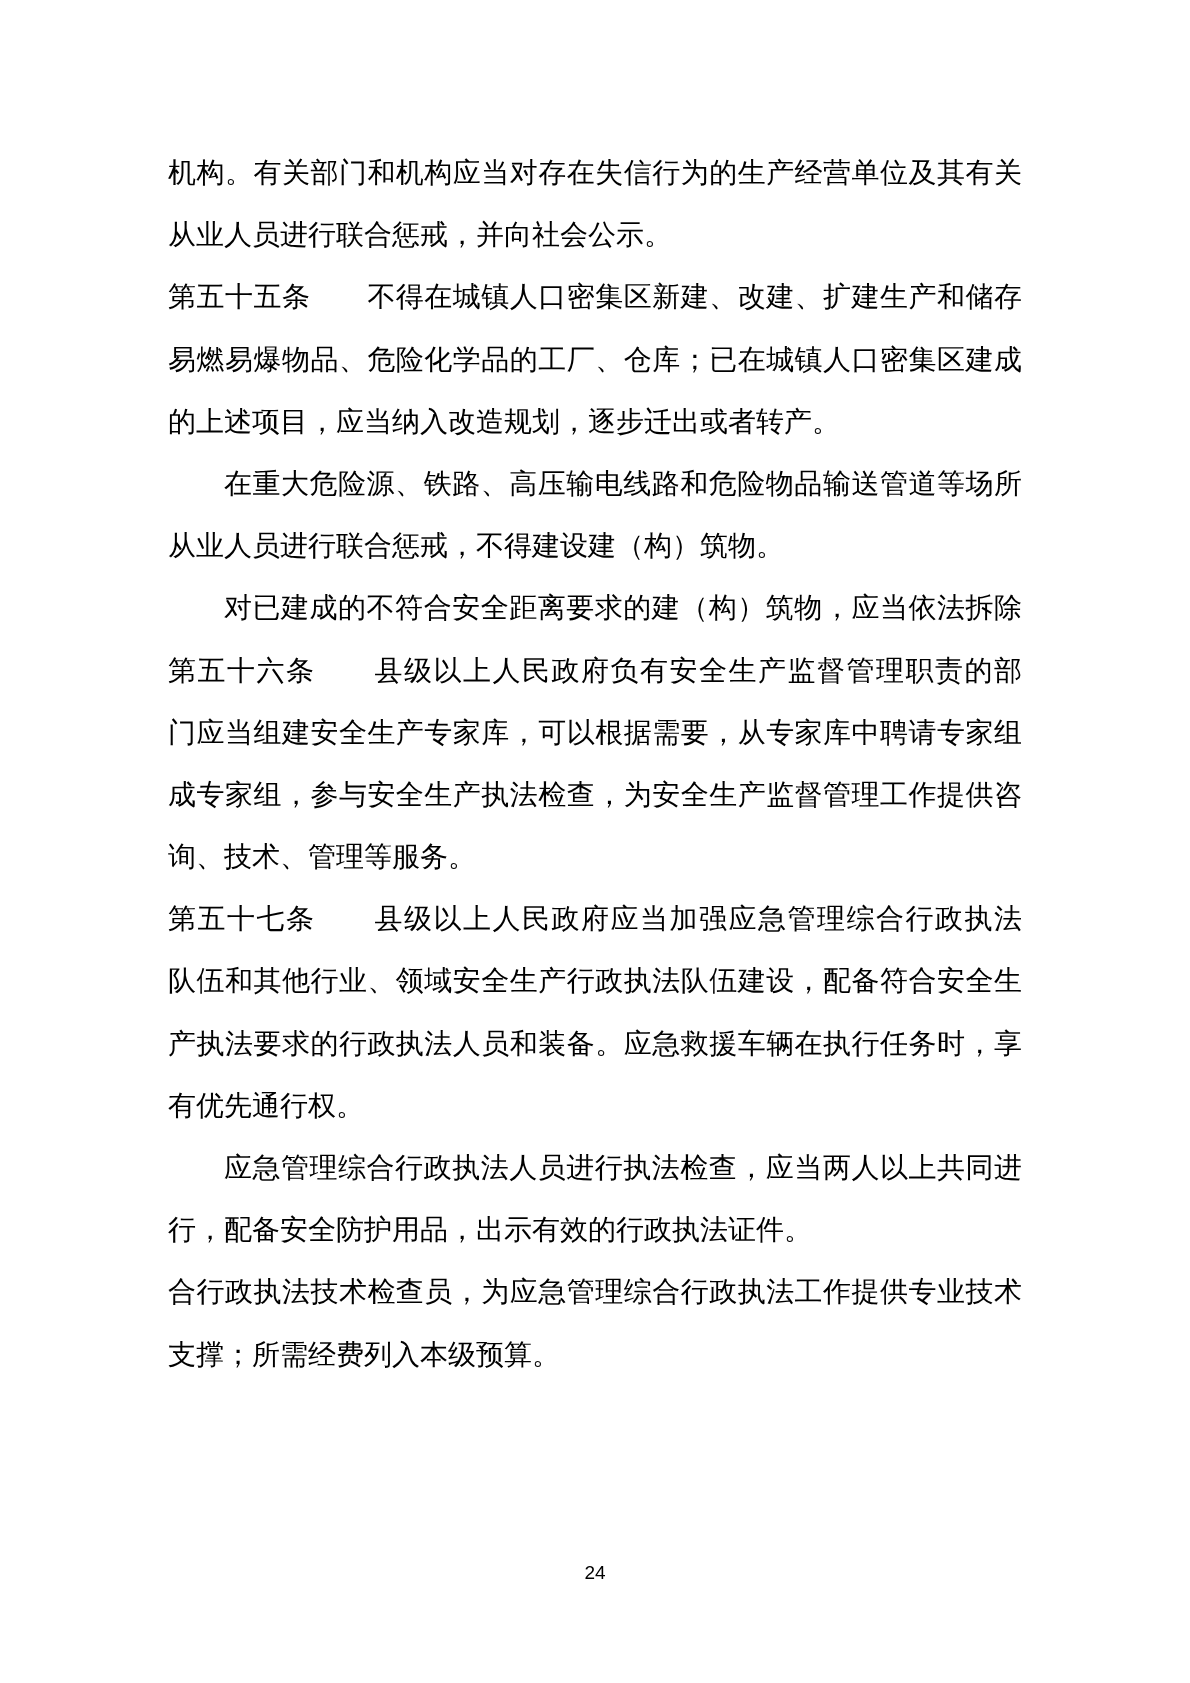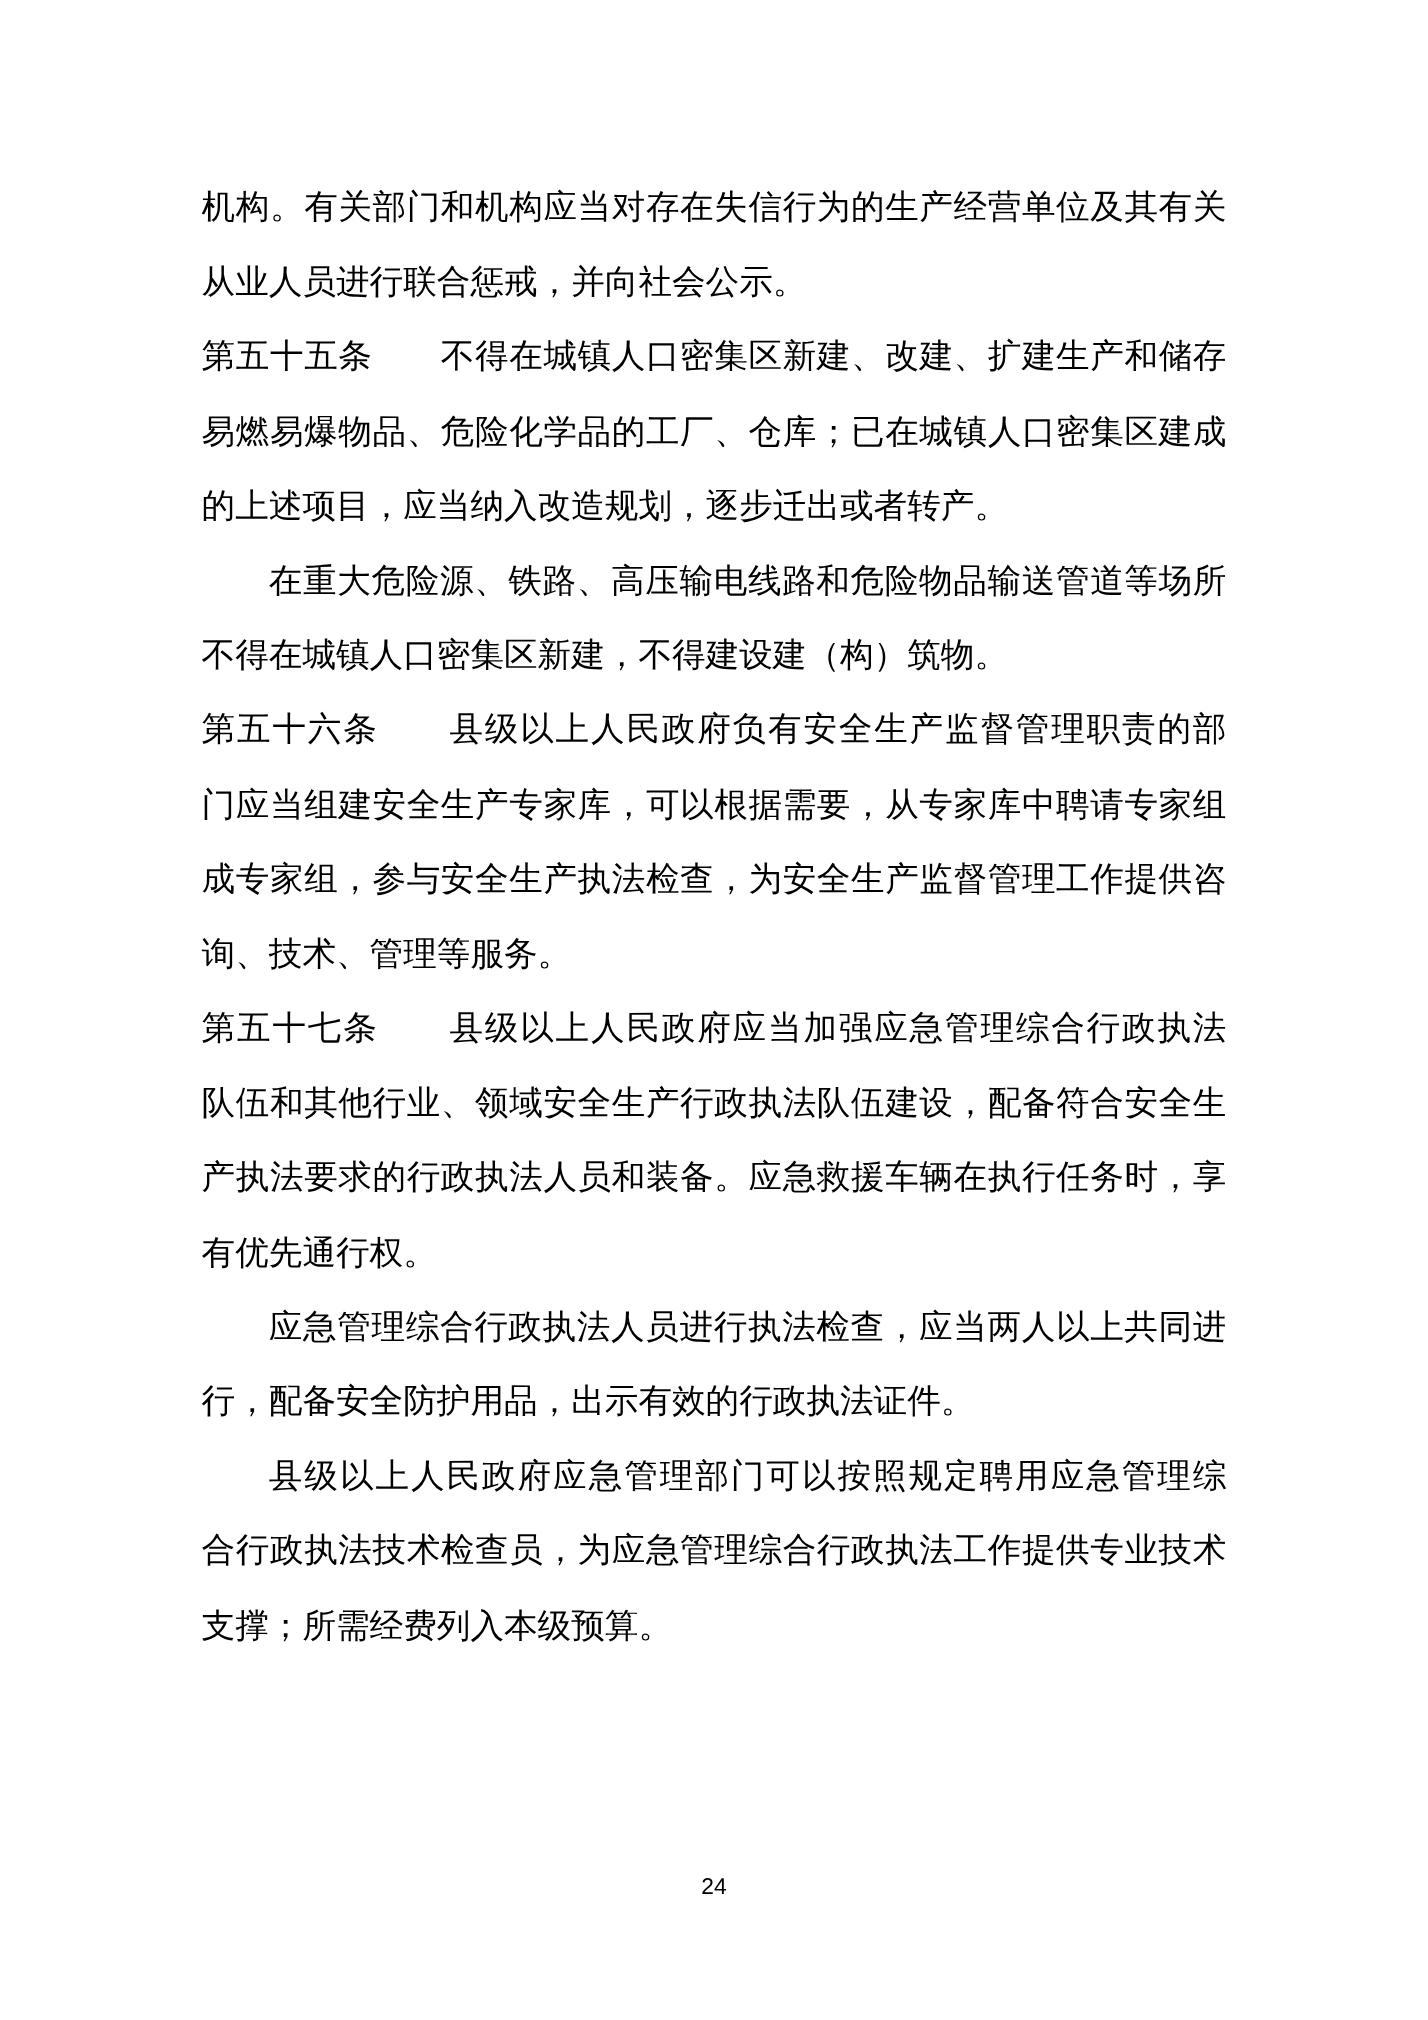--- a/index.html
+++ b/index.html
@@ -67,42 +67,42 @@
         <div class="line full">机构。有关部门和机构应当对存在失信行为的生产经营单位及其有关</div>
         <div class="line">从业人员进行联合惩戒，并向社会公示。</div>
       </div>
       <div class="para">
         <div class="line full"><b class="article">第五十五条</b>　　不得在城镇人口密集区新建、改建、扩建生产和储存</div>
         <div class="line full">易燃易爆物品、危险化学品的工厂、仓库；已在城镇人口密集区建成</div>
         <div class="line">的上述项目，应当纳入改造规划，逐步迁出或者转产。</div>
       </div>
       <div class="para">
         <div class="line full indent">在重大危险源、铁路、高压输电线路和危险物品输送管道等场所</div>
-        <div class="line">不得在城镇人口密集区新建，不得建设建（构）筑物。</div>
+        <div class="line">从业人员进行联合惩戒，不得建设建（构）筑物。</div>
       </div>
       <div class="para">
+        <div class="line full indent">对已建成的不符合安全距离要求的建（构）筑物，应当依法拆除</div>
       </div>
       <div class="para">
         <div class="line full"><b class="article">第五十六条</b>　　县级以上人民政府负有安全生产监督管理职责的部</div>
         <div class="line full">门应当组建安全生产专家库，可以根据需要，从专家库中聘请专家组</div>
         <div class="line full">成专家组，参与安全生产执法检查，为安全生产监督管理工作提供咨</div>
         <div class="line">询、技术、管理等服务。</div>
       </div>
       <div class="para">
         <div class="line full"><b class="article">第五十七条</b>　　县级以上人民政府应当加强应急管理综合行政执法</div>
         <div class="line full">队伍和其他行业、领域安全生产行政执法队伍建设，配备符合安全生</div>
         <div class="line full">产执法要求的行政执法人员和装备。应急救援车辆在执行任务时，享</div>
         <div class="line">有优先通行权。</div>
       </div>
       <div class="para">
         <div class="line full indent">应急管理综合行政执法人员进行执法检查，应当两人以上共同进</div>
         <div class="line">行，配备安全防护用品，出示有效的行政执法证件。</div>
       </div>
       <div class="para">
-        <div class="line full indent">县级以上人民政府应急管理部门可以按照规定聘用应急管理综</div>
         <div class="line full">合行政执法技术检查员，为应急管理综合行政执法工作提供专业技术</div>
         <div class="line">支撑；所需经费列入本级预算。</div>
       </div>
     </div>
   <div class="footer">
     <span class="pagenum">24</span>
   </div>
 </div>
 
 </body></html>

